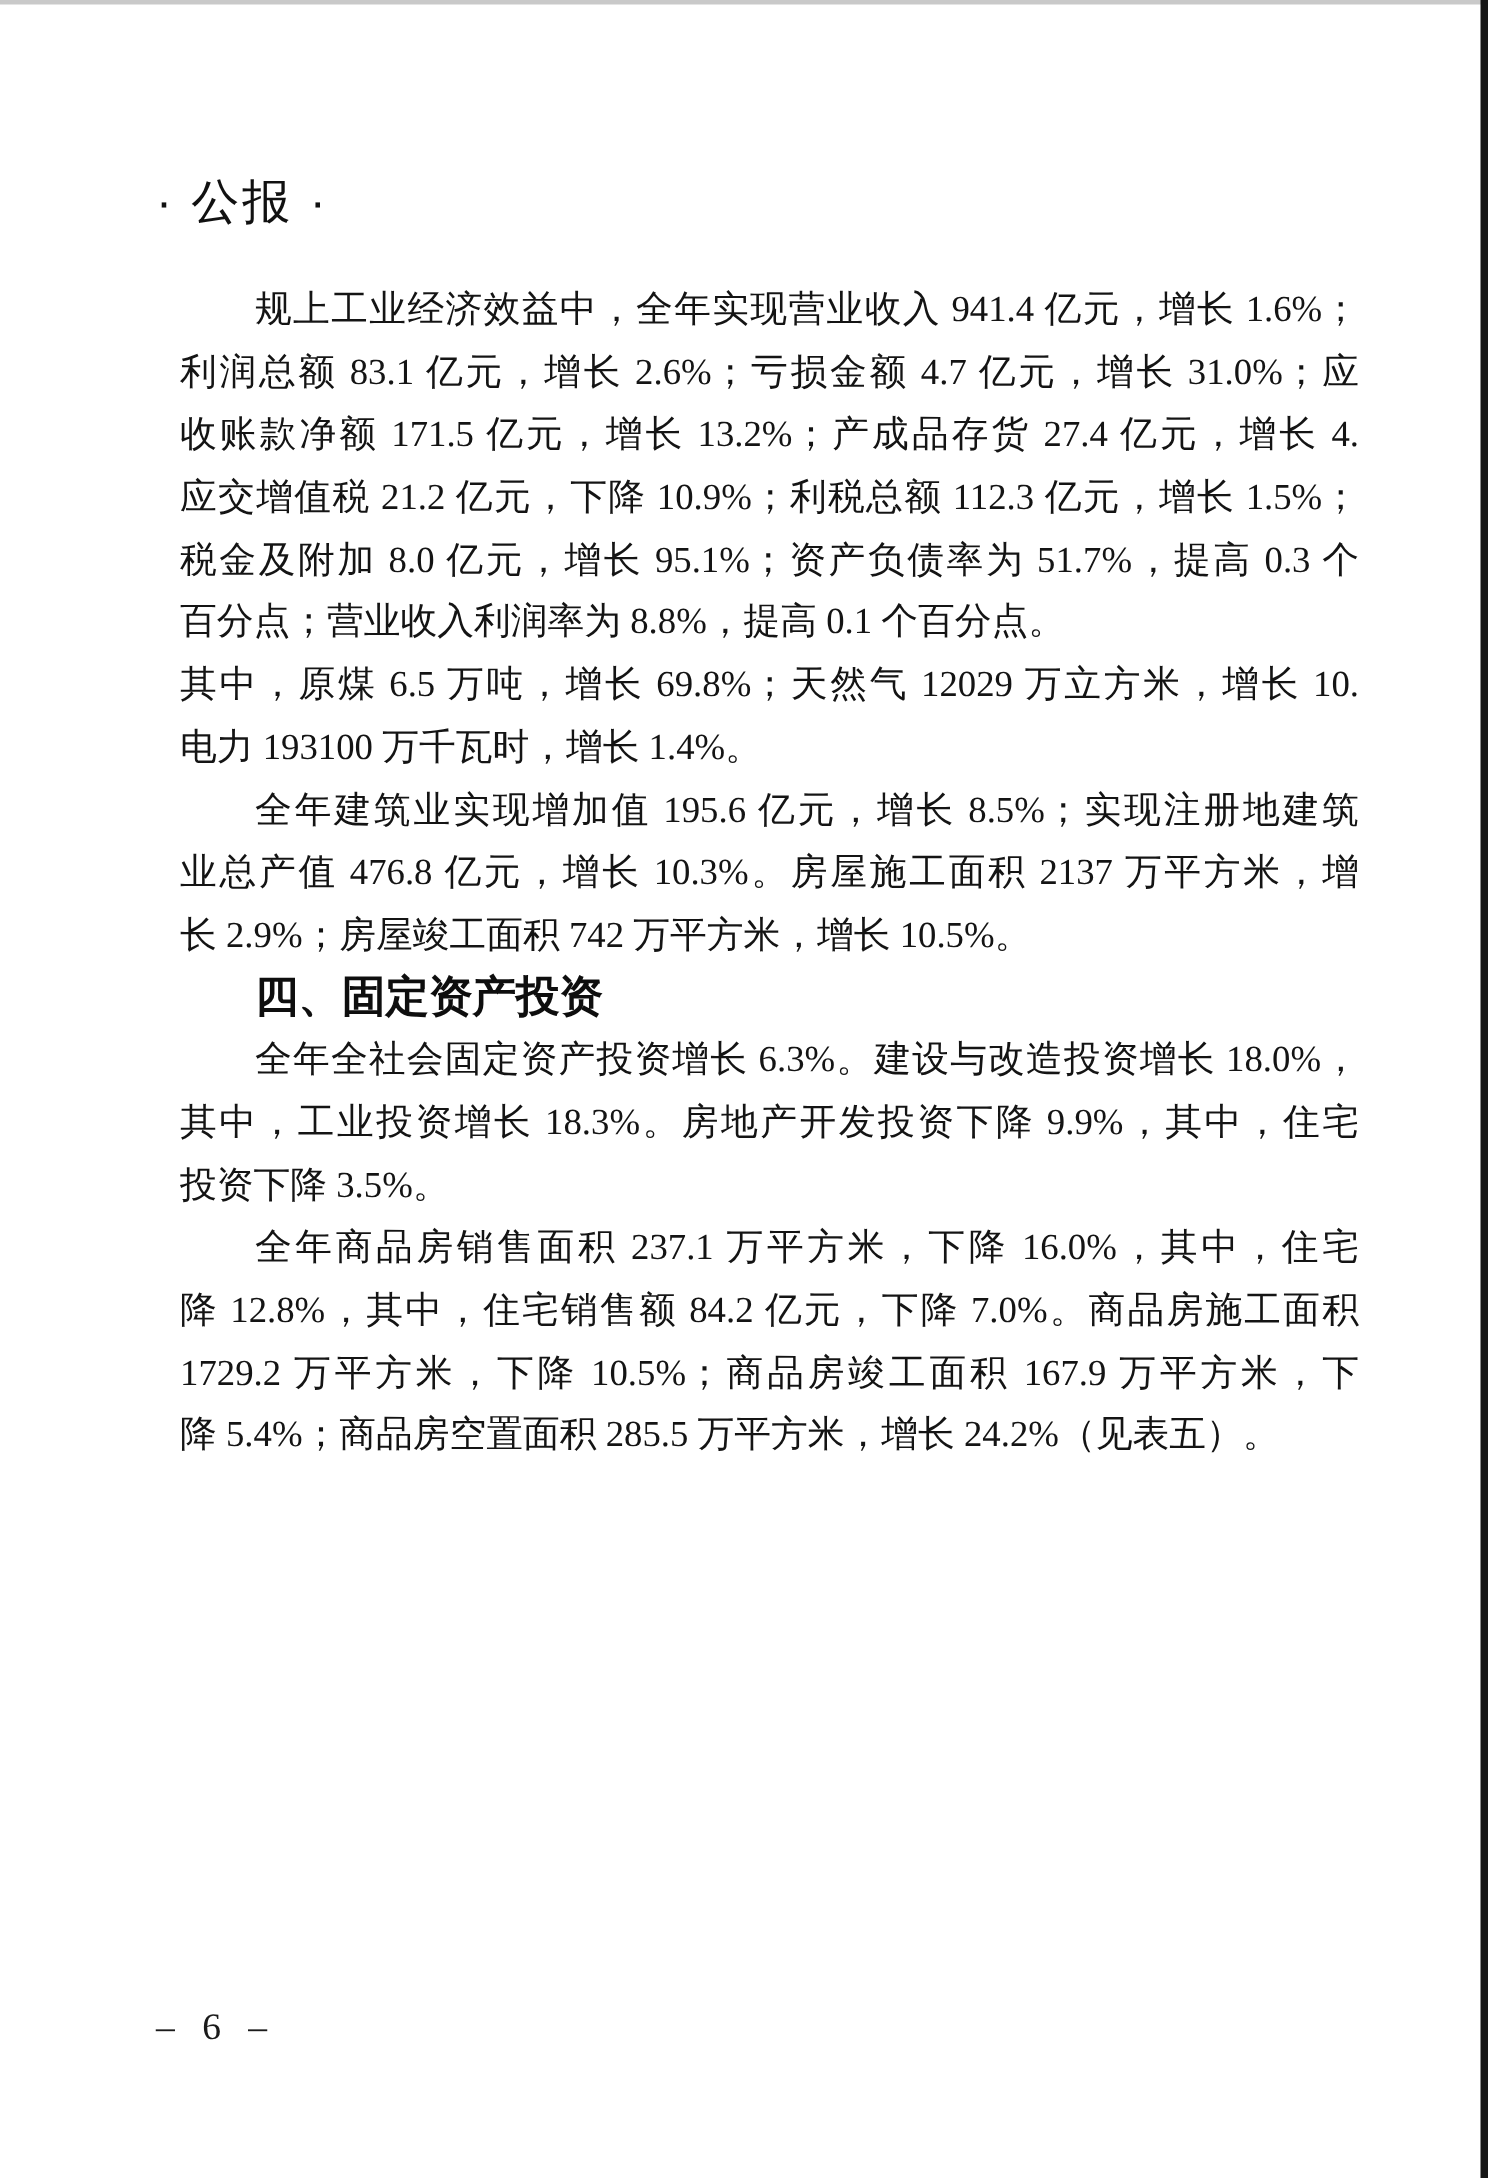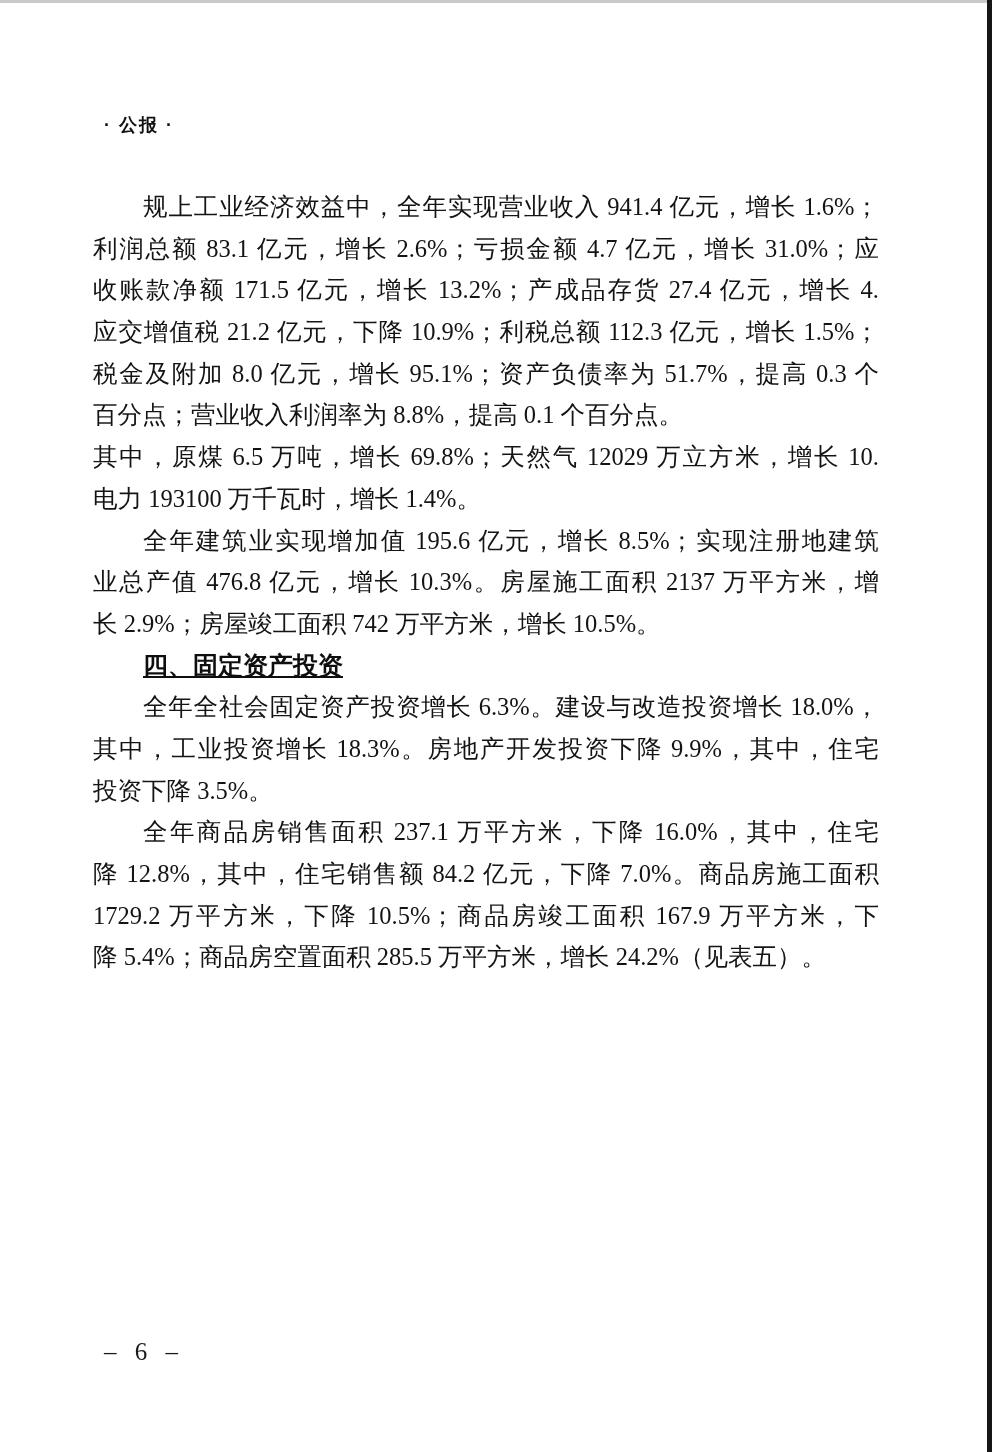--- a/index.html
+++ b/index.html
@@ -27,30 +27,30 @@
     position: absolute;
     top: 0; right: 0;
     width: 5px; height: 100%;
     background: #161616;
   }
   .running-head {
     position: absolute;
     top: 113px;
     left: 104px;
     font-family: "Liberation Sans", sans-serif;
-    font-weight: bold;
-    font-size: 18px;
+    font-weight: normal;
+    font-size: 32px;
     letter-spacing: 2px;
     color: #111111;
     white-space: nowrap;
   }
   .body-text {
     position: absolute;
     top: 186px;
-    left: 93px;
+    left: 120px;
     width: 786px;
   }
   .line {
     height: 41.7px;
     line-height: 41.7px;
     font-size: 24.5px;
     white-space: nowrap;
     color: #141414;
   }
   .line.fill {
@@ -59,23 +59,22 @@
     text-align-last: justify;
     overflow: hidden;
     word-break: break-all;
   }
   .line.indent {
     text-indent: 50px;
   }
   .line.heading {
     font-family: "Liberation Sans", sans-serif;
     font-weight: bold;
-    font-size: 25px;
+    font-size: 29px;
     color: #0e0e0e;
-    text-decoration: underline;
   }
   .page-footer {
     position: absolute;
     top: 1338px;
     left: 104px;
     font-size: 25px;
     letter-spacing: 6px;
     color: #1a1a1a;
     white-space: nowrap;
   }

